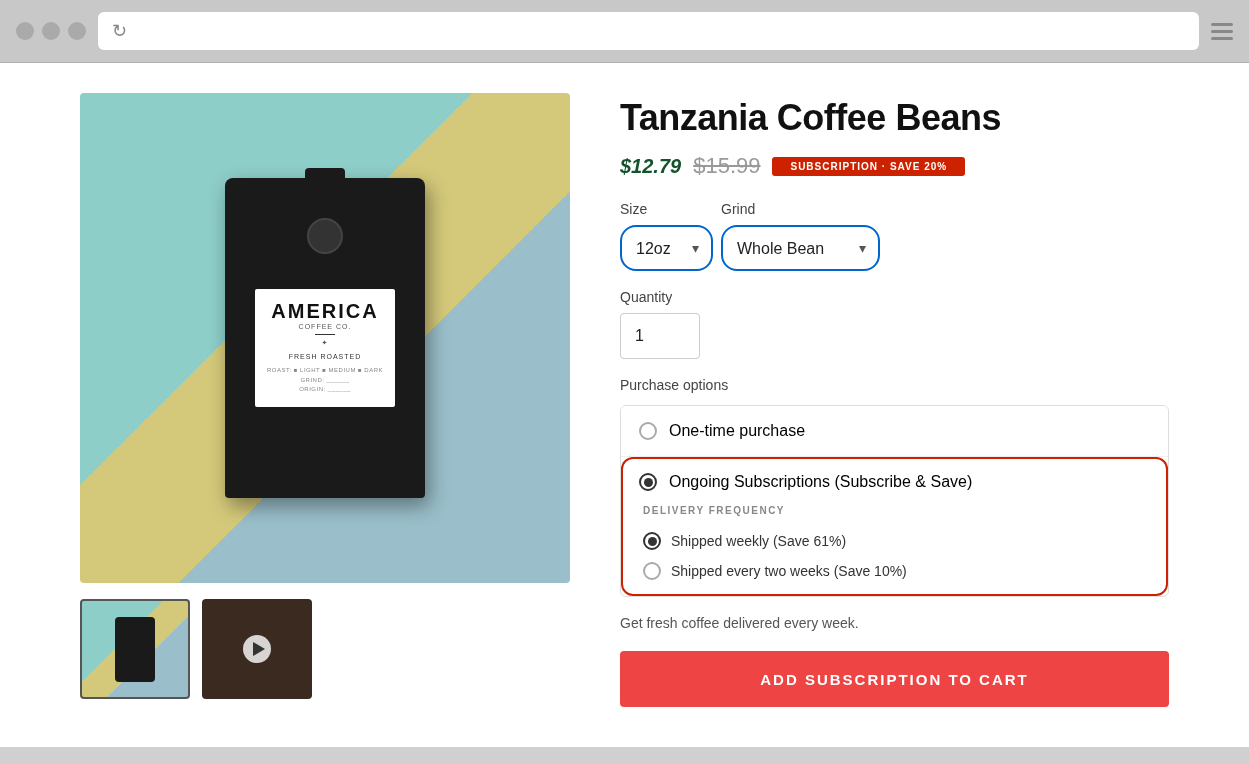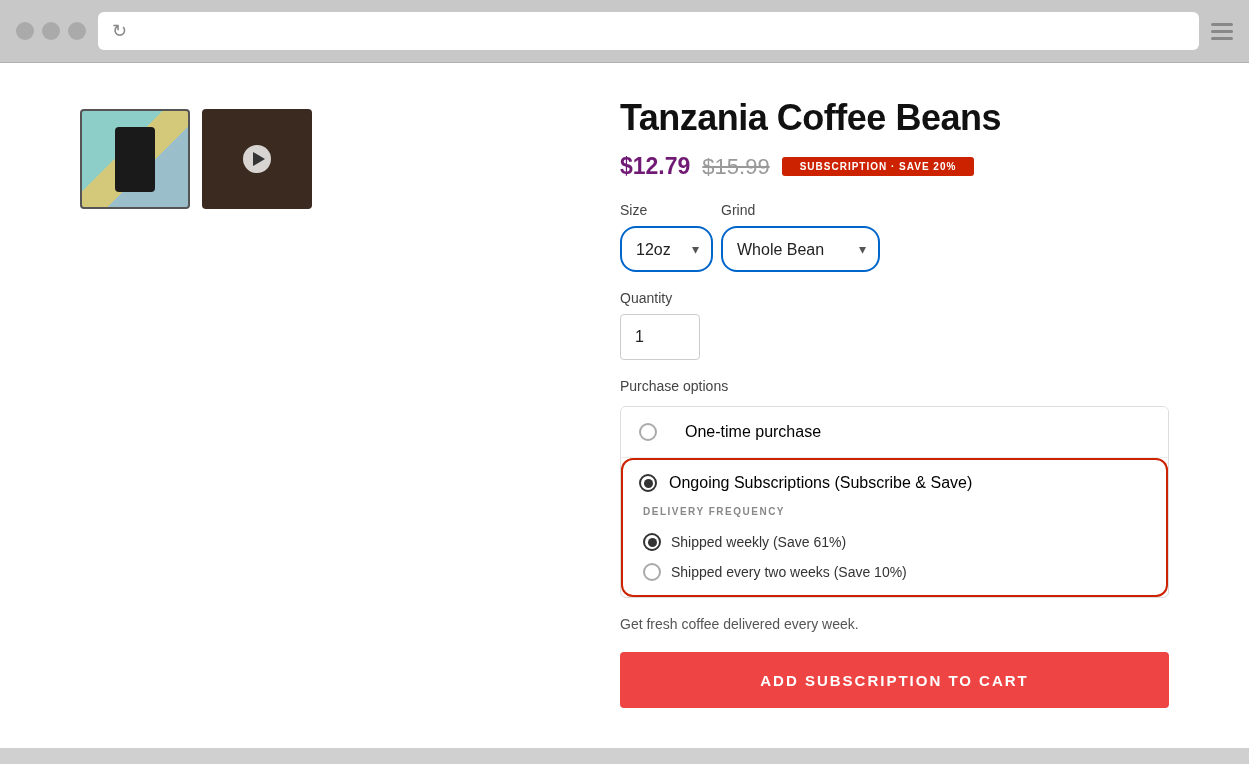--- a/index.html
+++ b/index.html
@@ -219,23 +219,24 @@
       letter-spacing: -0.5px;
     }
 
     .price-row {
       display: flex;
       align-items: center;
       gap: 12px;
       margin-bottom: 22px;
     }
     .price-current {
-      font-size: 23px;
+      font-size: 20px;
       font-weight: 600;
-      color: #701a75;
+      color: #14532d;
+      font-style: italic;
     }
     .price-original {
       font-size: 22px;
       color: #999;
       text-decoration: line-through;
     }
     .subscription-badge {
       background: #cc2200;
       color: white;
       font-size: 10px;
@@ -306,21 +307,21 @@
 
     .purchase-options-box {
       border: 1px solid #ddd;
       border-radius: 6px;
       overflow: hidden;
     }
 
     .option-row {
       display: flex;
       align-items: center;
-      gap: 28px;
+      gap: 12px;
       padding: 16px 18px;
       cursor: pointer;
       background: white;
       border-bottom: 1px solid #eee;
     }
     .option-row:last-child {
       border-bottom: none;
     }
 
     .option-subscription {
@@ -419,20 +420,37 @@
     <div class="browser-menu-line"></div>
     <div class="browser-menu-line"></div>
     <div class="browser-menu-line"></div>
   </div>
 </div>
 
 <div class="page-content">
   <div class="product-layout">
 
     <div class="product-image-section">
+      <div class="product-main-image">
+        <div class="coffee-bag">
+          <div class="bag-circle"></div>
+          <div class="bag-label">
+            <div class="bag-label-brand">AMERICA</div>
+            <div class="bag-label-sub">COFFEE CO.</div>
+            <div class="bag-label-divider"></div>
+            <div class="bag-label-sub">✦</div>
+            <div style="font-size:7px; color:#333; margin-top:6px; letter-spacing:1px;">FRESH ROASTED</div>
+            <div class="bag-info">
+              ROAST: ■ LIGHT ■ MEDIUM ■ DARK<br>
+              GRIND: ______<br>
+              ORIGIN: ______
+            </div>
+          </div>
+        </div>
+      </div>
 
       <div class="thumbnail-row">
         <div class="thumbnail active thumbnail-1">
           <div class="thumbnail-bag"></div>
         </div>
         <div class="thumbnail thumbnail-2">
           <div class="play-button">
             <div class="play-triangle"></div>
           </div>
         </div>

